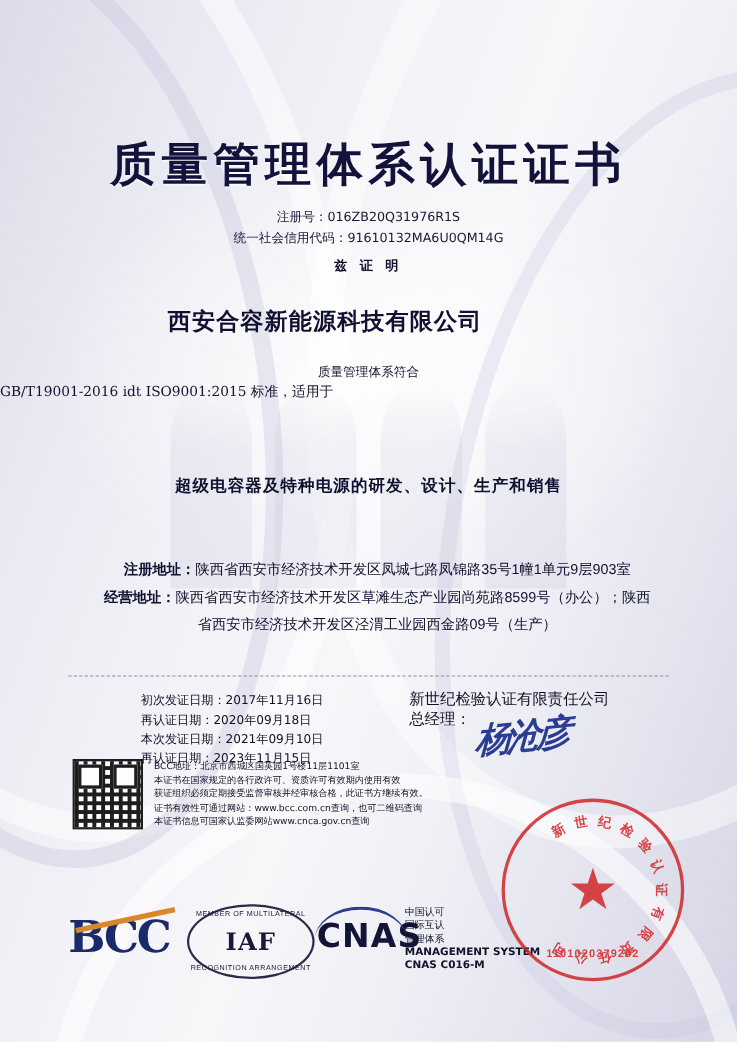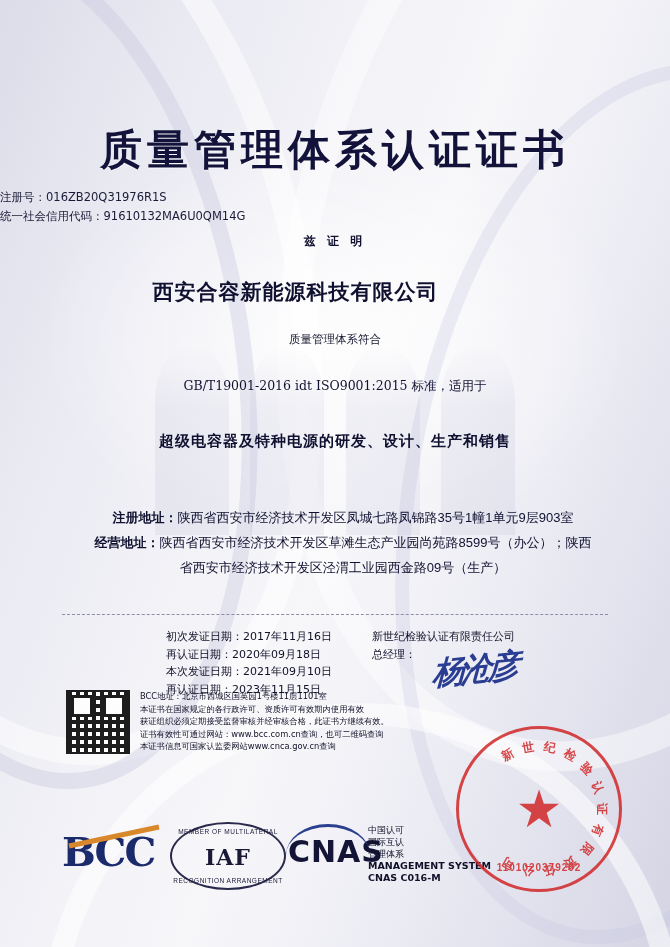--- a/index.html
+++ b/index.html
@@ -74,21 +74,21 @@
     letter-spacing: 5px;
     color: #12123a;
     text-shadow: 0 1px 0 rgba(255,255,255,0.6);
   }
 
   .reg-lines {
     position: absolute;
     top: 188px;
     left: 0;
     width: 670px;
-    text-align: left;
+    text-align: center;
     font-size: 11.5px;
     color: #1a1a38;
     line-height: 19px;
     font-family: "DejaVu Sans", sans-serif;
   }
 
   .hereby {
     position: absolute;
     top: 233px;
     left: 0;
@@ -121,25 +121,24 @@
     text-align: center;
     font-size: 11.5px;
     color: #15152f;
     line-height: 19px;
   }
   .standard {
     position: absolute;
     top: 348px;
     left: 0;
     width: 670px;
-    text-align: center;
+    text-align: left;
     font-size: 12.5px;
     color: #111130;
     font-family: "DejaVu Serif", "Liberation Serif", serif;
-    margin-top: 30px;
   }
 
   .scope {
     position: absolute;
     top: 432px;
     left: 0;
     width: 670px;
     text-align: center;
     font-size: 15px;
     font-weight: bold;
@@ -168,28 +167,27 @@
   }
 
   .dates {
     position: absolute;
     top: 628px;
     left: 128px;
     font-size: 11px;
     color: #101028;
     line-height: 17.5px;
     font-family: "DejaVu Sans", sans-serif;
-    margin-left: 38px;
   }
 
   .issuer {
     position: absolute;
     top: 628px;
     left: 372px;
-    font-size: 11px;
+    font-size: 14px;
     color: #101028;
     line-height: 17.5px;
     font-family: "DejaVu Sans", sans-serif;
   }
   .signature {
     position: absolute;
     top: 648px;
     left: 432px;
     font-family: "DejaVu Serif", serif;
     font-size: 32px;

